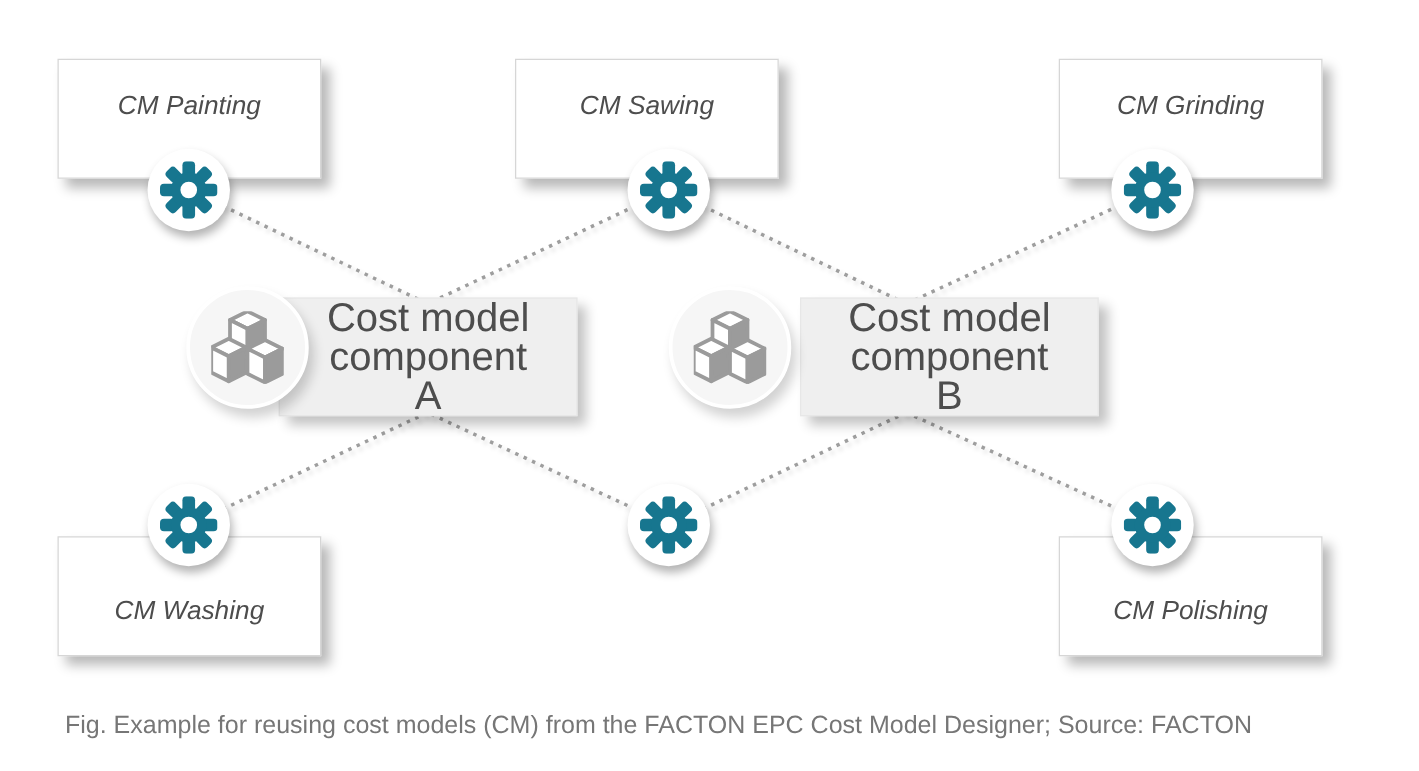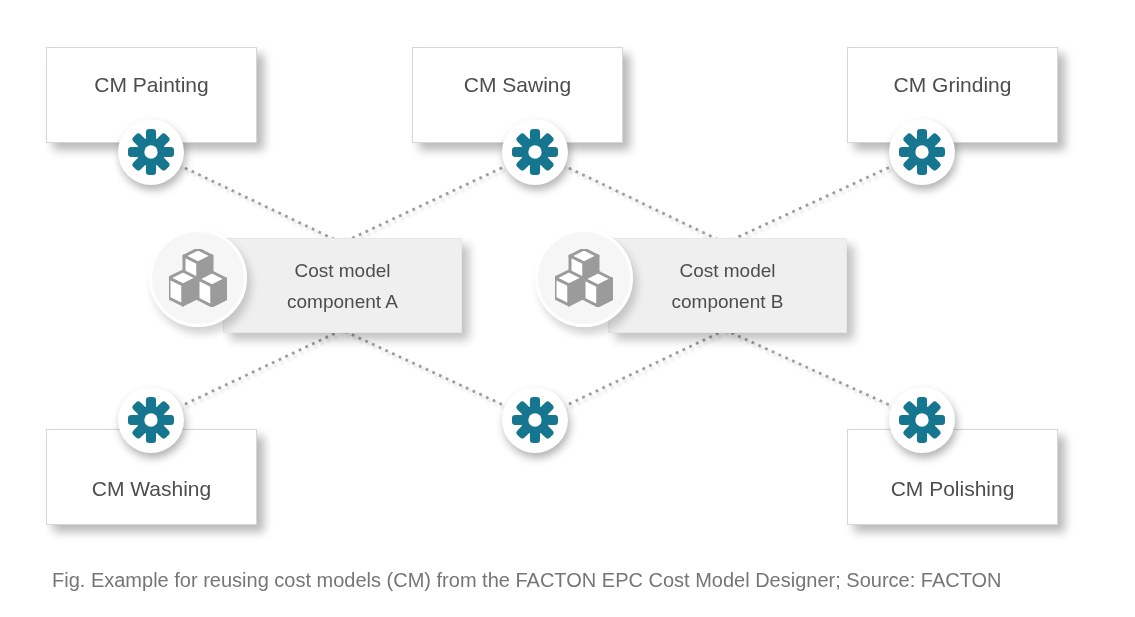--- a/index.html
+++ b/index.html
@@ -26,42 +26,42 @@
   .node-box{
     position:absolute;width:211px;height:96px;box-sizing:border-box;
     background:#ffffff;border:1px solid var(--box-border,#d6d6d6);
     box-shadow:7px 7px 9px rgba(0,0,0,0.28);
     z-index:1;display:flex;justify-content:center;
     font-size:21px;color:var(--label-text,#4d4d4d);
   }
   .node-box.top{top:47px;align-items:flex-start;padding-top:25px;}
   .node-box.bottom{top:429px;align-items:flex-end;padding-bottom:23px;}
   .col1{left:46px;} .col2{left:412px;} .col3{left:817px;margin-left:30px;}
-  .node-label{line-height:24px;white-space:nowrap;}
+  .node-label{line-height:24px;white-space:nowrap;font-style:italic;}
 
   
   .gear-badge{
     position:absolute;width:66px;height:66px;border-radius:50%;
     background:#ffffff;box-shadow:2px 5px 8px rgba(0,0,0,0.30);
     z-index:2;display:flex;align-items:center;justify-content:center;
   }
   .gear-badge.toprow{top:119px;}
   .gear-badge.bottomrow{top:387px;}
   .gcol1{left:118px;} .gcol2{left:502px;} .gcol3{left:889px;}
 
   
   .comp-box{
     position:absolute;top:238px;width:239px;height:95px;box-sizing:border-box;
     background:var(--component-fill,#efefef);border:1px solid #e7e7e7;
     box-shadow:7px 7px 9px rgba(0,0,0,0.24);
     z-index:1;display:flex;align-items:center;justify-content:center;
   }
-  .comp-box.a{left:223px;} .comp-box.b{left:608px;align-items:center;}
+  .comp-box.a{left:223px;} .comp-box.b{left:640px;align-items:center;}
   .comp-label{
-    width:185px;text-align:center;font-size:19px;line-height:31px;
+    width:185px;text-align:center;font-size:32px;line-height:31px;
     color:var(--label-text,#4d4d4d);
   }
 
   
   .comp-badge{
     position:absolute;top:229px;width:92px;height:92px;border-radius:50%;
     background:#f6f6f6;border:3px solid #ffffff;box-sizing:content-box;
     box-shadow:4px 7px 9px rgba(0,0,0,0.18);
     z-index:2;display:flex;align-items:center;justify-content:center;
   }

